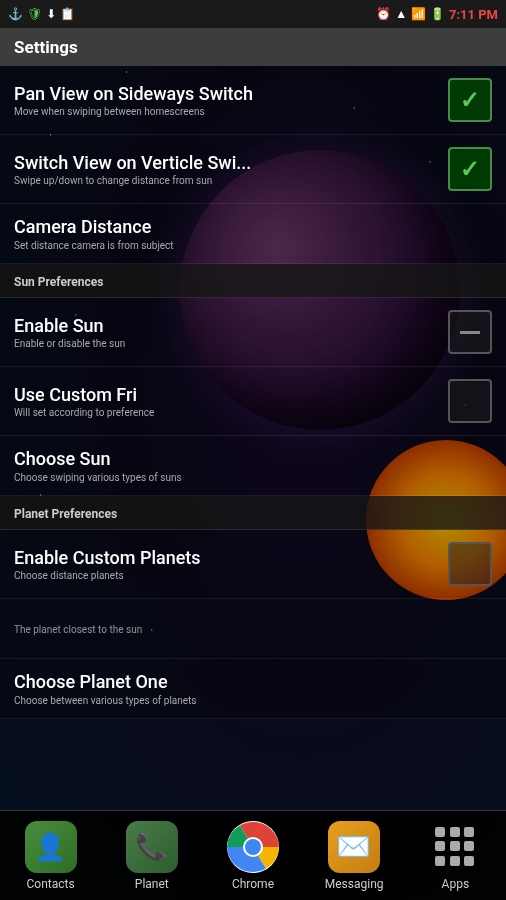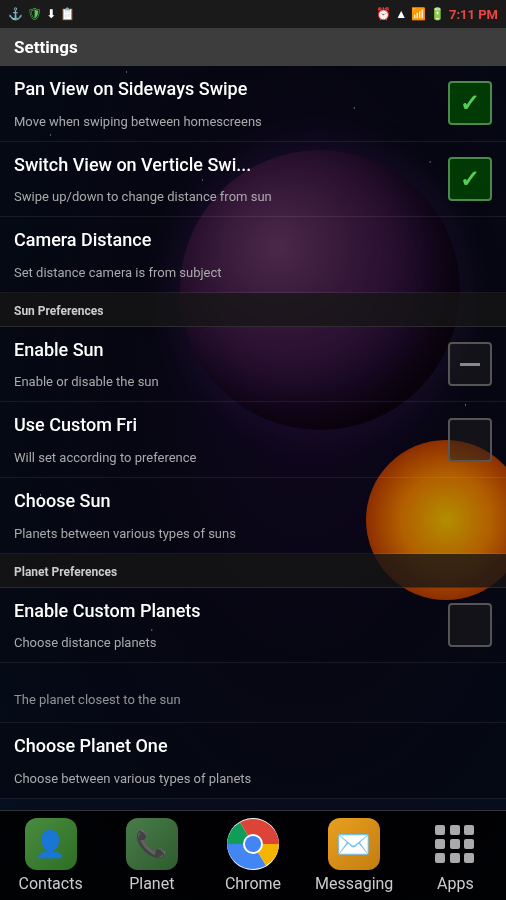--- a/index.html
+++ b/index.html
@@ -136,22 +136,22 @@
       flex: 1;
     }
     .setting-title {
       color: #ffffff;
       font-size: 18px;
       font-weight: 500;
       line-height: 1.2;
     }
     .setting-subtitle {
       color: #aaaaaa;
-      font-size: 13px;
-      margin-top: 14px;
+      font-size: 10px;
+      margin-top: 2px;
     }
 
     
     .checkbox-container {
       width: 44px;
       height: 44px;
       background: rgba(30,30,30,0.8);
       border: 2px solid #555;
       border-radius: 4px;
       display: flex;
@@ -251,21 +251,21 @@
       height: 52px;
     }
     .apps-dot {
       width: 10px;
       height: 10px;
       background: #aaa;
       border-radius: 2px;
     }
     .dock-label {
       color: #cccccc;
-      font-size: 16px;
+      font-size: 12px;
       text-align: center;
     }
   </style>
 </head>
 <body>
 
 <div class="bg-overlay"></div>
 <div class="stars-bg"></div>
 <div class="planet"></div>
 <div class="sun-glow"></div>
@@ -287,21 +287,21 @@
 </div>
 
 <div class="title-bar">
   <span class="title-bar-text">Settings</span>
 </div>
 
 <div class="settings-content">
 
   <div class="setting-item">
     <div class="setting-item-text">
-      <div class="setting-title">Pan View on Sideways Swipe</div>
+      <div class="setting-title">Pan View on Sideways Switch</div>
       <div class="setting-subtitle">Move when swiping between homescreens</div>
     </div>
     <div class="checkbox-container checked">
       <span class="checkmark">✓</span>
     </div>
   </div>
 
   <div class="setting-item">
     <div class="setting-item-text">
       <div class="setting-title">Switch View on Verticle Swi...</div>
@@ -337,21 +337,21 @@
     <div class="setting-item-text">
       <div class="setting-title">Use Custom Fri</div>
       <div class="setting-subtitle">Will set according to preference</div>
     </div>
     <div class="checkbox-empty"></div>
   </div>
 
   <div class="setting-item">
     <div class="setting-item-text">
       <div class="setting-title">Choose Sun</div>
-      <div class="setting-subtitle">Planets between various types of suns</div>
+      <div class="setting-subtitle">Choose swiping various types of suns</div>
     </div>
   </div>
 
   <div class="section-header">
     <span class="section-header-text">Planet Preferences</span>
   </div>
 
   <div class="setting-item">
     <div class="setting-item-text">
       <div class="setting-title">Enable Custom Planets</div>

